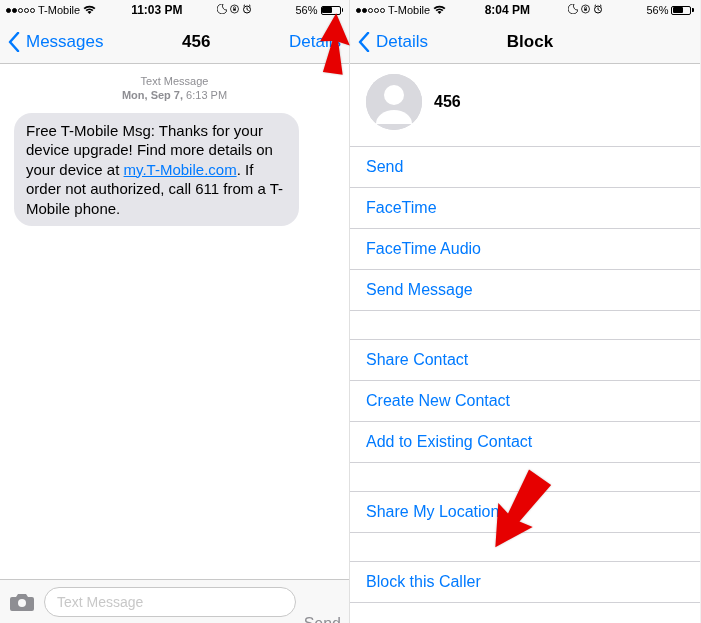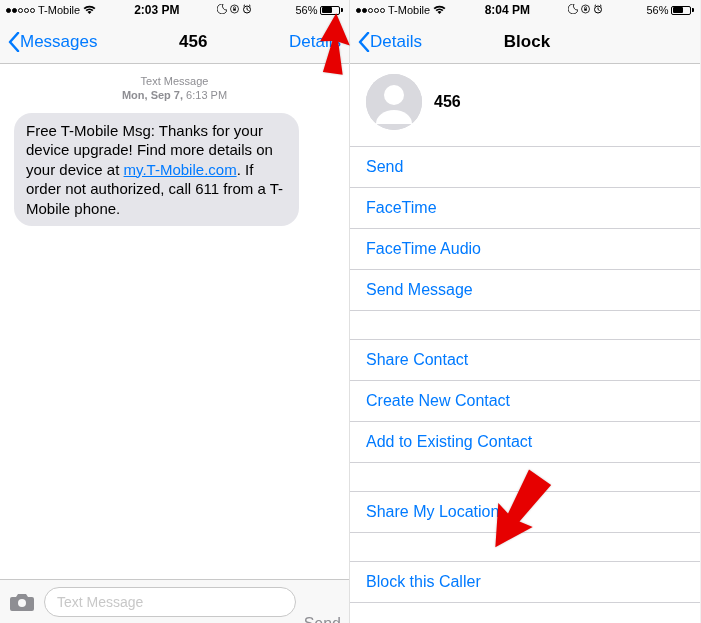--- a/index.html
+++ b/index.html
@@ -18,21 +18,21 @@
 .carrier { font-size: 11px; }
 .time { font-size: 12px; font-weight: 600; }
 .battery { display: inline-flex; align-items: center; gap: 1px; }
 .battery-body { width: 20px; height: 9px; border: 1px solid #000; border-radius: 2px; position: relative; }
 .battery-fill { position: absolute; left: 0.5px; top: 0.5px; bottom: 0.5px; width: 56%; background: #000; border-radius: 1px; }
 .battery-tip { width: 1.5px; height: 4px; background: #000; border-radius: 0 1px 1px 0; }
 .pct { font-size: 11px; margin-left: 40px; }
 
 
 .nav-bar { height: 44px; background: #f8f8f8; border-bottom: 0.5px solid #c8c8c8; display: flex; align-items: center; justify-content: space-between; padding: 0 8px; }
-.nav-back { display: flex; align-items: center; color: #007aff; font-size: 17px; gap: 0; }
+.nav-back { display: flex; align-items: center; color: #007aff; font-size: 17px; gap: 6px; }
 .nav-back svg { width: 12px; height: 20px; }
 .nav-title { font-size: 17px; font-weight: 600; color: #000; }
 .nav-right { color: #007aff; font-size: 17px; }
 .nav-placeholder { width: 60px; }
 
 
 .msg-body { flex: 1; overflow: hidden; background: #fff; padding-top: 10px; }
 .msg-meta { text-align: center; font-size: 11px; color: #8e8e93; line-height: 1.3; margin-bottom: 10px; }
 .msg-meta .type { display: block; }
 .msg-meta .date { display: block; }
@@ -76,21 +76,21 @@
             <span class="dot"></span>
             <span class="dot"></span>
         </span>
         <span class="carrier">T-Mobile</span>
         <span>
           <svg width="13" height="9" viewBox="0 0 13 9">
               <path d="M6.5 9 L4.5 7 A3 3 0 0 1 8.5 7 Z M2.5 5 A6 6 0 0 1 10.5 5 L9.2 6.3 A4 4 0 0 0 3.8 6.3 Z M0.5 3 A9 9 0 0 1 12.5 3 L11.2 4.3 A7 7 0 0 0 1.8 4.3 Z" fill="#000"></path>
             </svg>
         </span>
       </div>
-      <div class="time">2:03 PM</div>
+      <div class="time">11:03 PM</div>
       <div class="status-right">
         <span><svg width="10" height="10" viewBox="0 0 10 10">
               <path d="M6 0 A5 5 0 1 0 10 6 A4 4 0 0 1 6 0 Z" fill="none" stroke="#000" stroke-width="0.8"></path>
             </svg></span>
         <span><svg width="9" height="10" viewBox="0 0 9 10">
               <circle cx="4.5" cy="5" r="4" fill="none" stroke="#000" stroke-width="0.8"></circle>
               <rect x="3.2" y="4.5" width="2.6" height="2.2" fill="#000"></rect>
               <path d="M3.5 4.5 v-0.8 a1 1 0 0 1 2 0 v0.8" fill="none" stroke="#000" stroke-width="0.7"></path>
             </svg></span>
         <span><svg width="10" height="10" viewBox="0 0 10 10">

